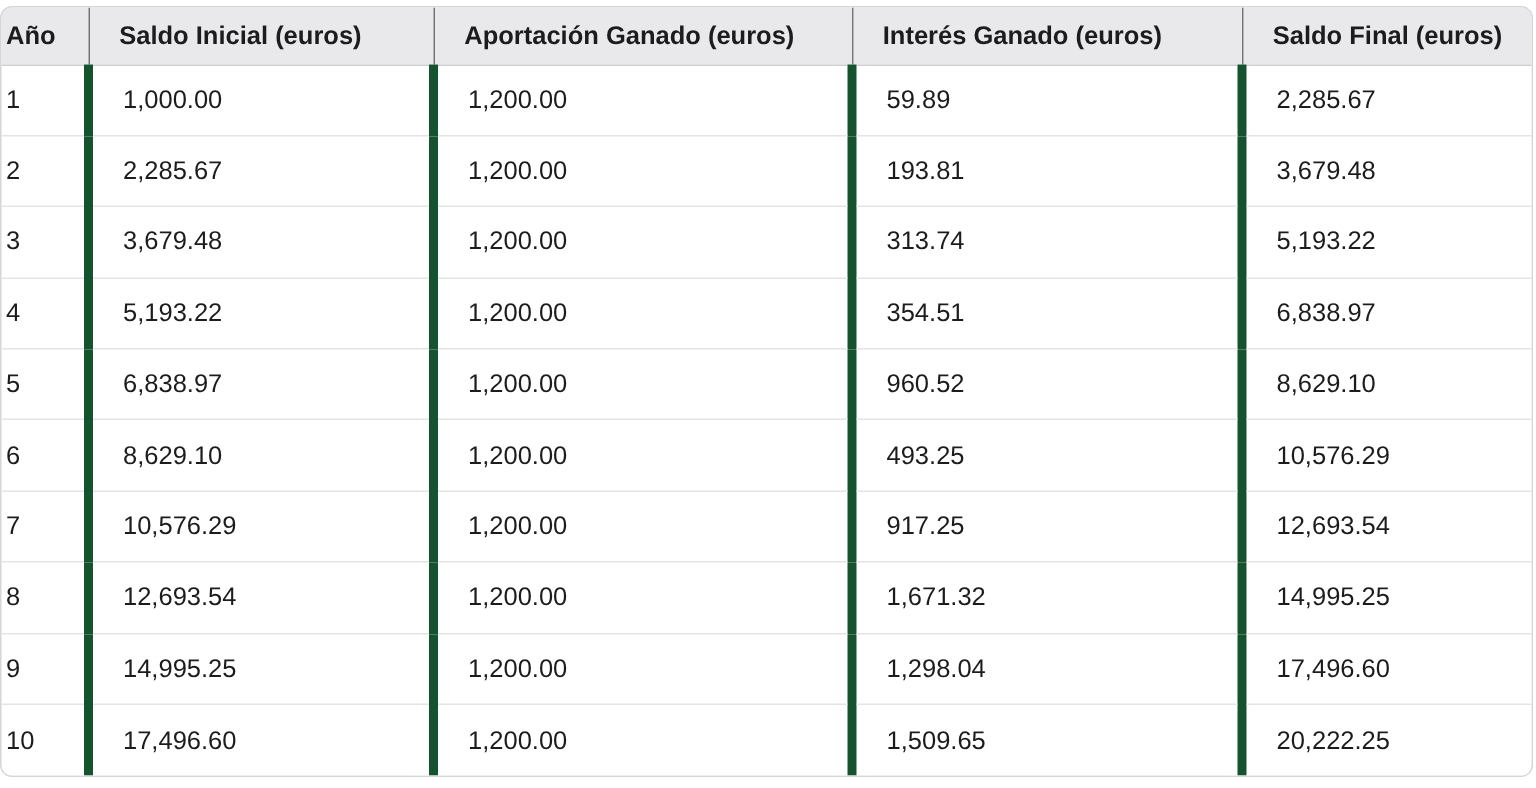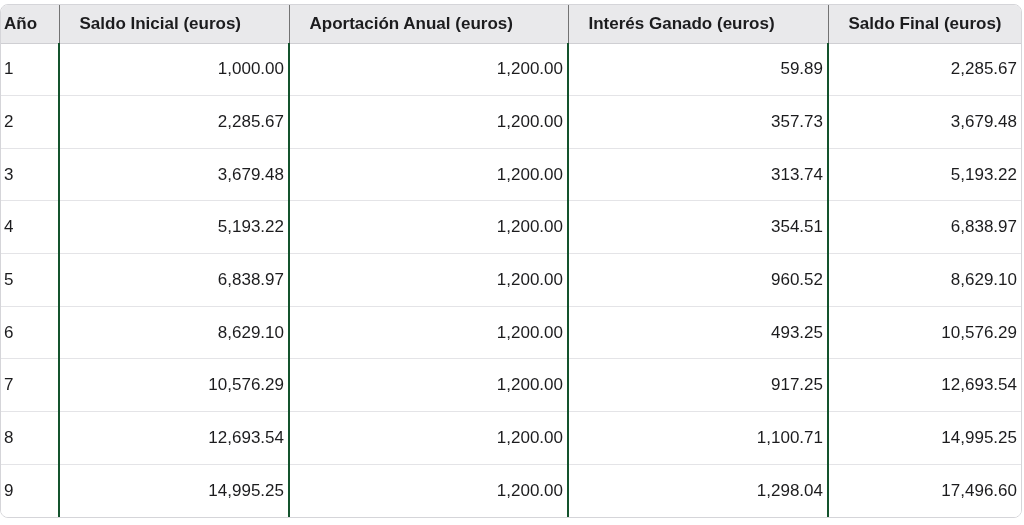--- a/index.html
+++ b/index.html
@@ -49,56 +49,56 @@
   tbody td {
     height: 46px;
     padding: 0 4px 0 20px;
     border-top: 1px solid #e4e4e7;
     white-space: nowrap;
     overflow: hidden;
     background: #ffffff;
   }
   tbody tr:first-child td { border-top: none; }
   tbody td.first { padding-left: 3px; }
-  tbody td + td { border-left: 2px solid #14532d; text-align: right; }
+  tbody td + td { border-left: 6px solid #14532d; }
 </style>
 </head>
 <body>
 
 <div class="table-wrap">
   <table>
     <colgroup>
       <col class="c0">
         <col class="c1">
         <col class="c2">
         <col class="c3">
         <col class="c4">
     </colgroup>
     <thead>
       <tr>
         <th class="first">Año</th>
         <th>Saldo Inicial (euros)</th>
-        <th>Aportación Anual (euros)</th>
+        <th>Aportación Ganado (euros)</th>
         <th>Interés Ganado (euros)</th>
         <th>Saldo Final (euros)</th>
       </tr>
     </thead>
     <tbody>
         <tr>
           <td class="first">1</td>
           <td>1,000.00</td>
           <td>1,200.00</td>
           <td>59.89</td>
           <td>2,285.67</td>
         </tr>
         <tr>
           <td class="first">2</td>
           <td>2,285.67</td>
           <td>1,200.00</td>
-          <td>357.73</td>
+          <td>193.81</td>
           <td>3,679.48</td>
         </tr>
         <tr>
           <td class="first">3</td>
           <td>3,679.48</td>
           <td>1,200.00</td>
           <td>313.74</td>
           <td>5,193.22</td>
         </tr>
         <tr>
@@ -126,25 +126,32 @@
           <td class="first">7</td>
           <td>10,576.29</td>
           <td>1,200.00</td>
           <td>917.25</td>
           <td>12,693.54</td>
         </tr>
         <tr>
           <td class="first">8</td>
           <td>12,693.54</td>
           <td>1,200.00</td>
-          <td>1,100.71</td>
+          <td>1,671.32</td>
           <td>14,995.25</td>
         </tr>
         <tr>
           <td class="first">9</td>
           <td>14,995.25</td>
           <td>1,200.00</td>
           <td>1,298.04</td>
           <td>17,496.60</td>
         </tr>
+        <tr>
+          <td class="first">10</td>
+          <td>17,496.60</td>
+          <td>1,200.00</td>
+          <td>1,509.65</td>
+          <td>20,222.25</td>
+        </tr>
       </tbody>
   </table>
 </div>
 
 </body></html>

